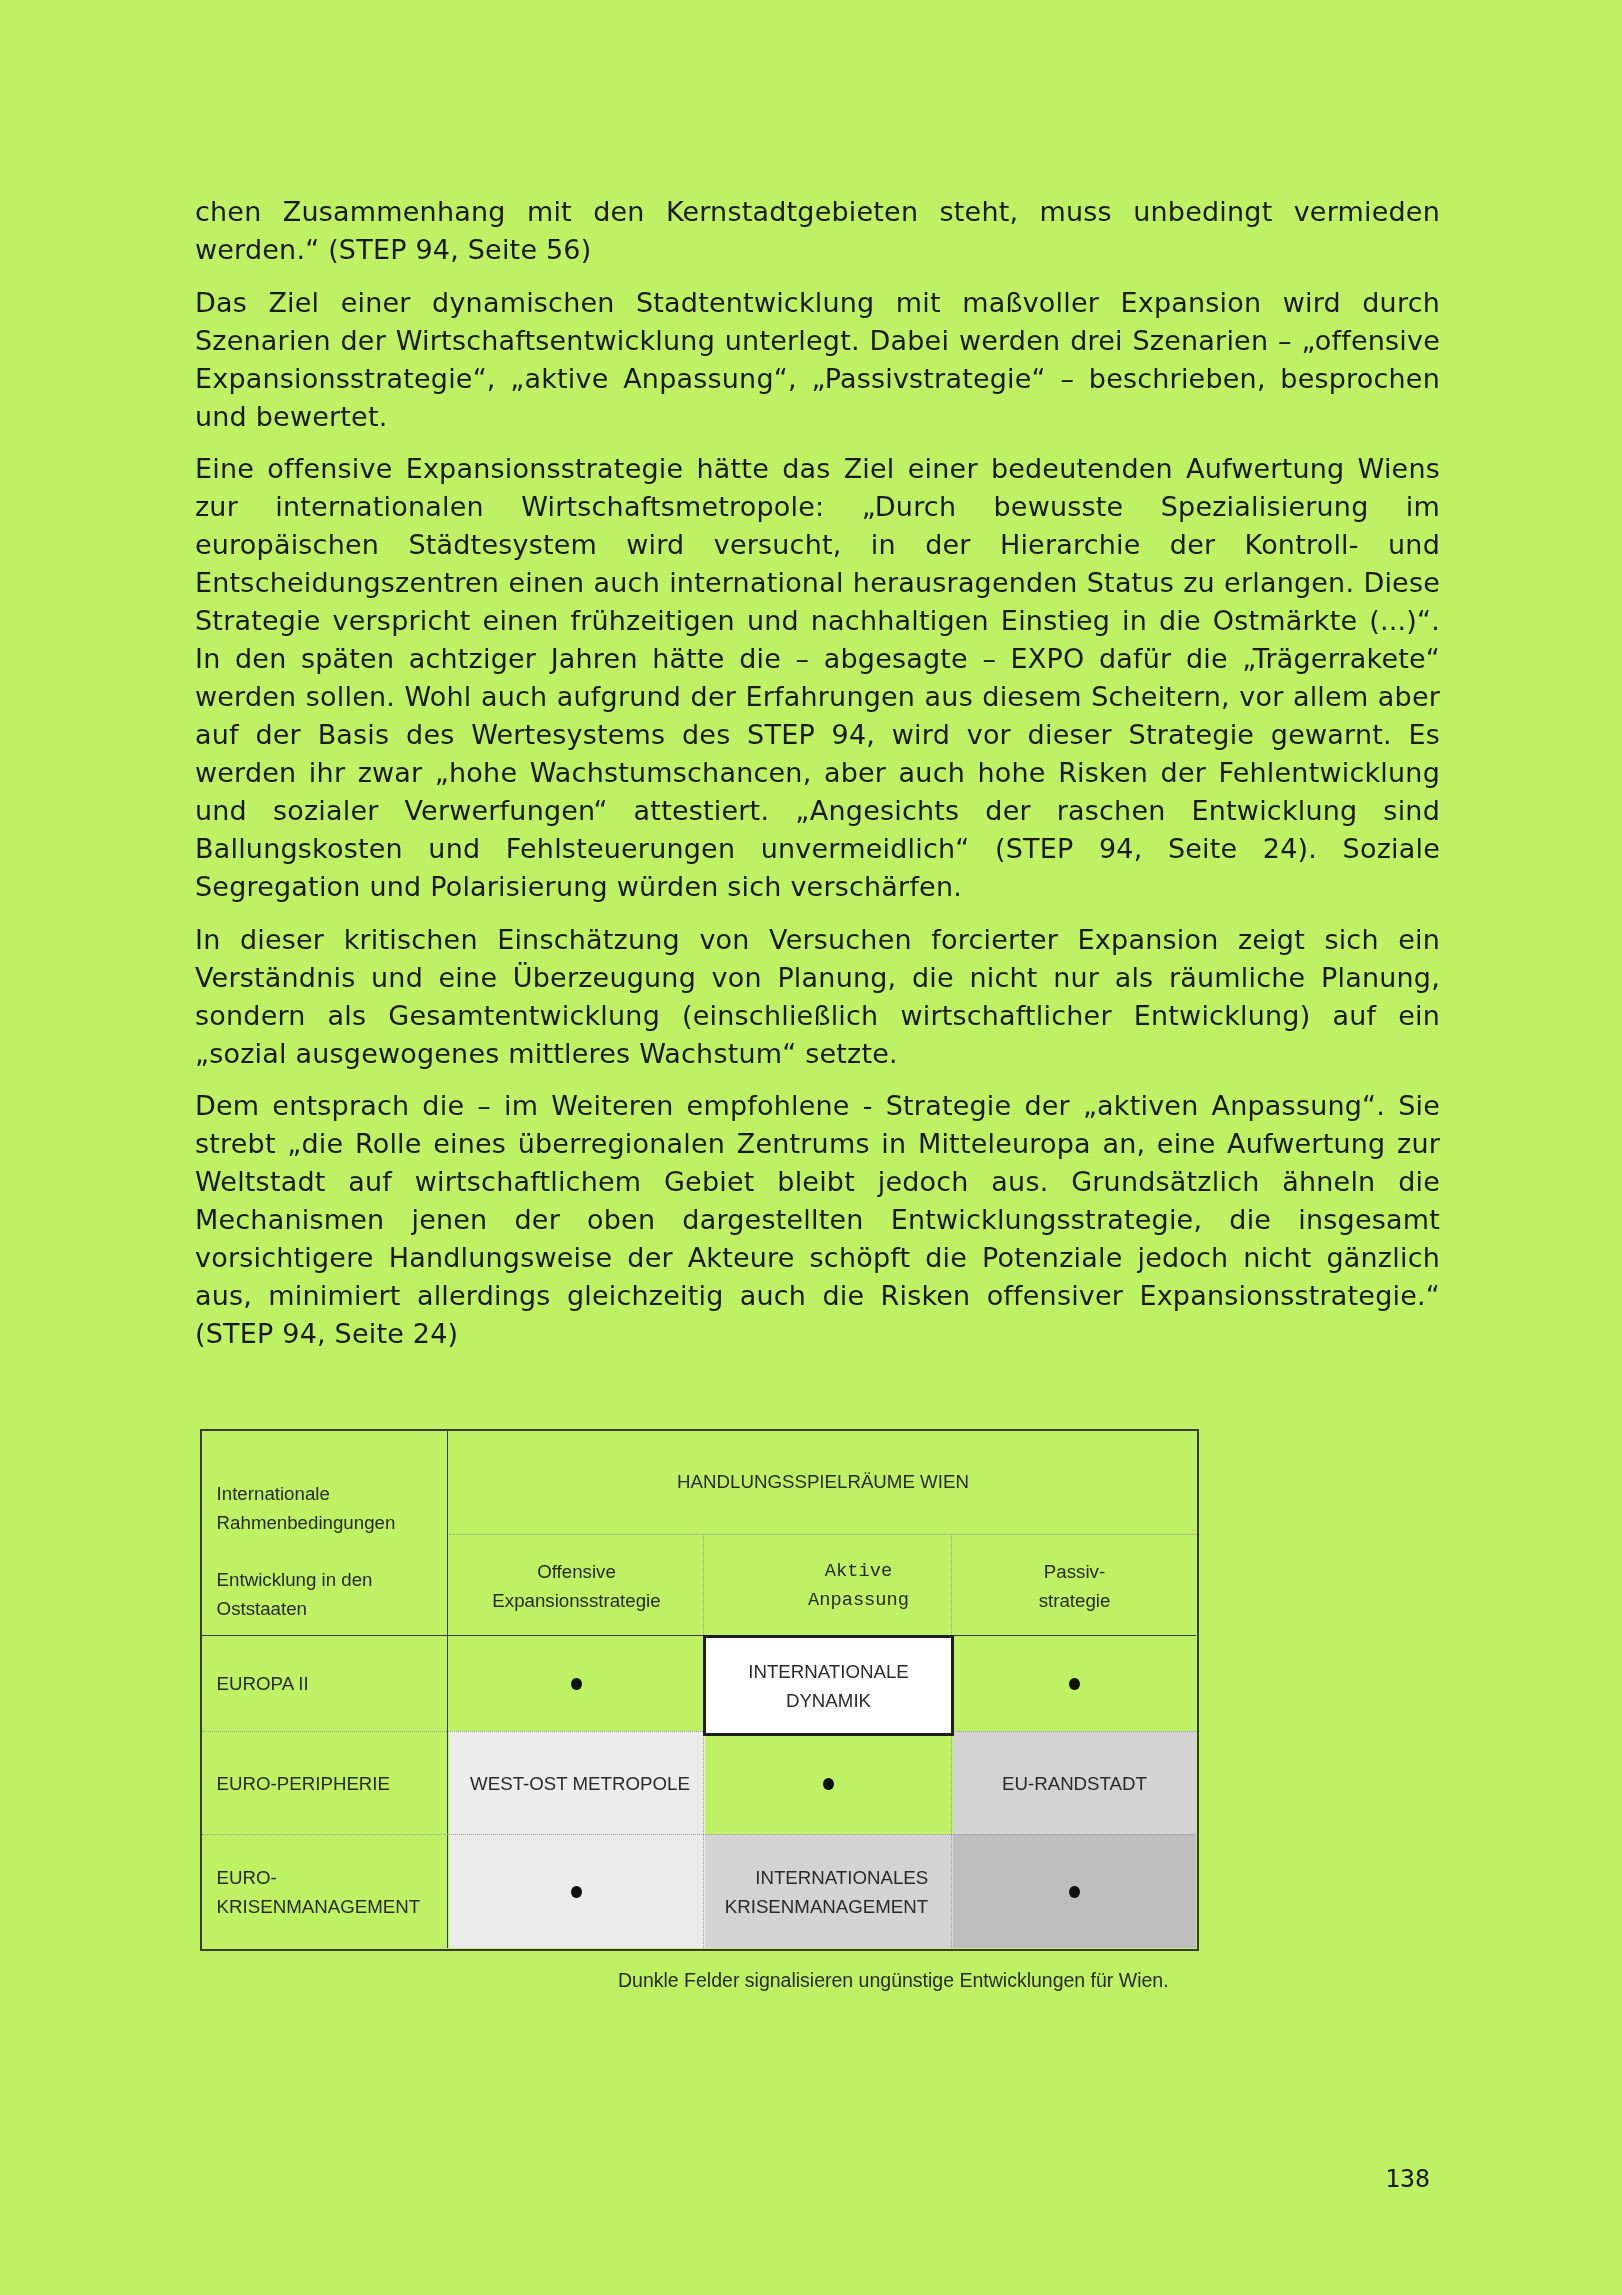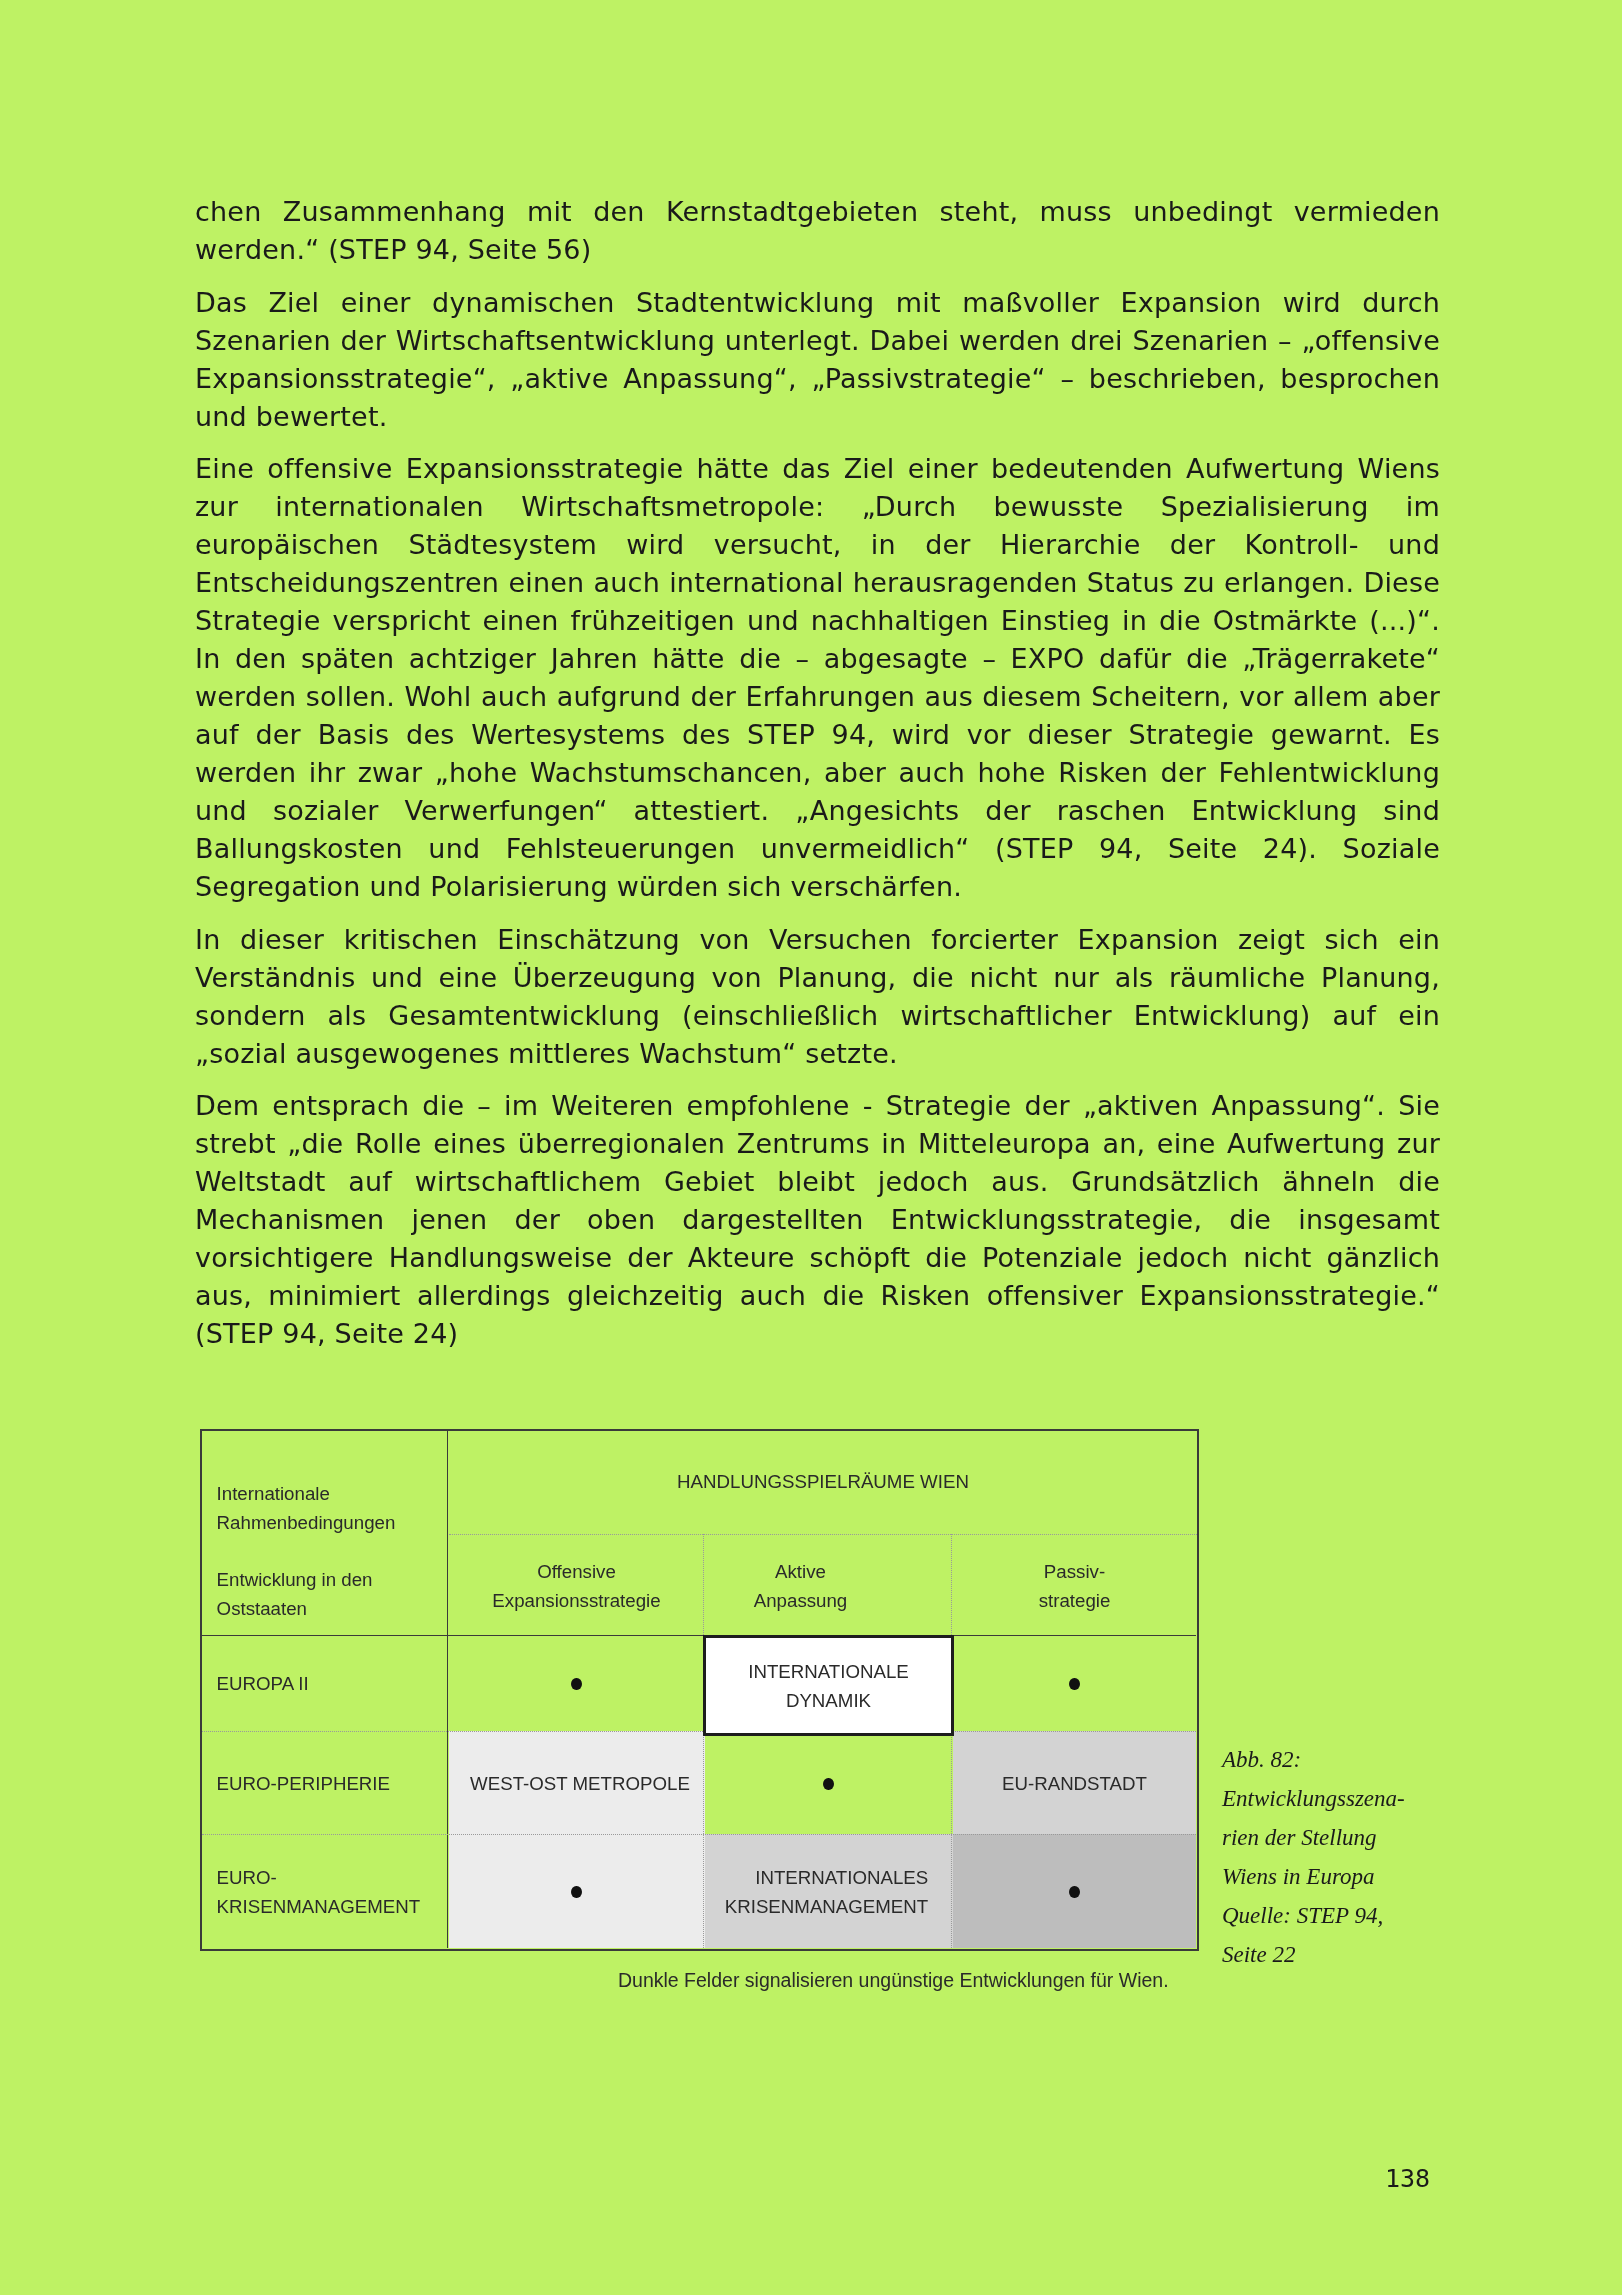--- a/index.html
+++ b/index.html
@@ -64,21 +64,21 @@
     <div class="vdot" style="left:749px; top:300px; height:217px;"></div>
 
     <div class="cell left" style="left:0; top:32px; width:245px; height:89px; white-space:pre-line;">Internationale
 Rahmenbedingungen</div>
     <div class="cell left" style="left:0; top:122px; width:245px; height:81px; white-space:pre-line;">Entwicklung in den
 Oststaaten</div>
 
     <div class="cell" style="left:247px; top:16px; width:748px; height:69px;">HANDLUNGSSPIELRÄUME WIEN</div>
     <div class="cell" style="left:247px; top:105px; width:255px; height:99px; white-space:pre-line;">Offensive
 Expansionsstrategie</div>
-    <div class="cell" style="left:475px; top:105px; width:247px; height:99px; white-space:pre-line;">Aktive
+    <div class="cell" style="left:533px; top:105px; width:247px; height:99px; white-space:pre-line;font-family:Liberation Mono, monospace;">Aktive
 Anpassung</div>
     <div class="cell" style="left:751px; top:105px; width:243px; height:99px; white-space:pre-line;">Passiv-
 strategie</div>
 
     <div class="cell left" style="left:0; top:205px; width:245px; height:95px;">EUROPA II</div>
     <div class="cell" style="left:247px; top:205px; width:255px; height:95px;">
         <span class="dot"></span>
       </div>
     <div class="cell boxed" style="left:501px; top:204px; width:251px; height:101px; white-space:pre-line;">INTERNATIONALE
 DYNAMIK</div>
@@ -100,24 +100,16 @@
       </div>
     <div class="cell" style="left:501px; top:405px; width:247px; height:112px; white-space:pre-line;text-align:right;">INTERNATIONALES
 KRISENMANAGEMENT</div>
     <div class="cell" style="left:751px; top:405px; width:243px; height:112px;">
         <span class="dot"></span>
       </div>
   </div>
 
   <div class="fig-note">Dunkle Felder signalisieren ungünstige Entwicklungen für Wien.</div>
 
-  <div class="caption">
-    <div>Abb. 82:</div>
-    <div>Entwicklungsszena-</div>
-    <div>rien der Stellung</div>
-    <div>Wiens in Europa</div>
-    <div>Quelle: STEP 94,</div>
-    <div>Seite 22</div>
-  </div>
 
   <div class="page-number">138</div>
 </div>
 
 
 </body></html>

